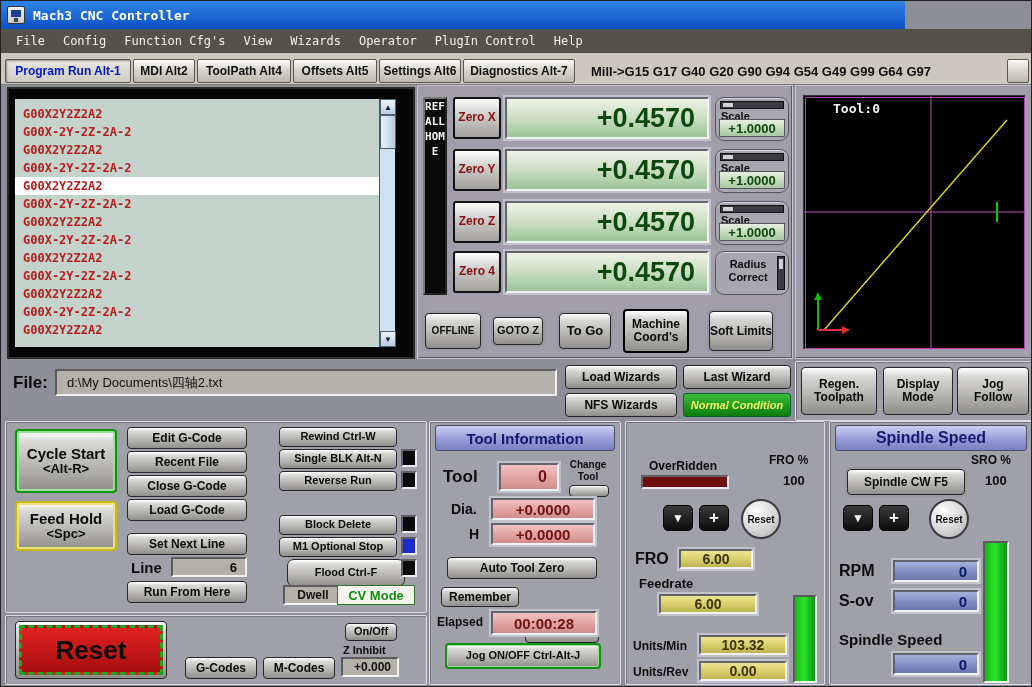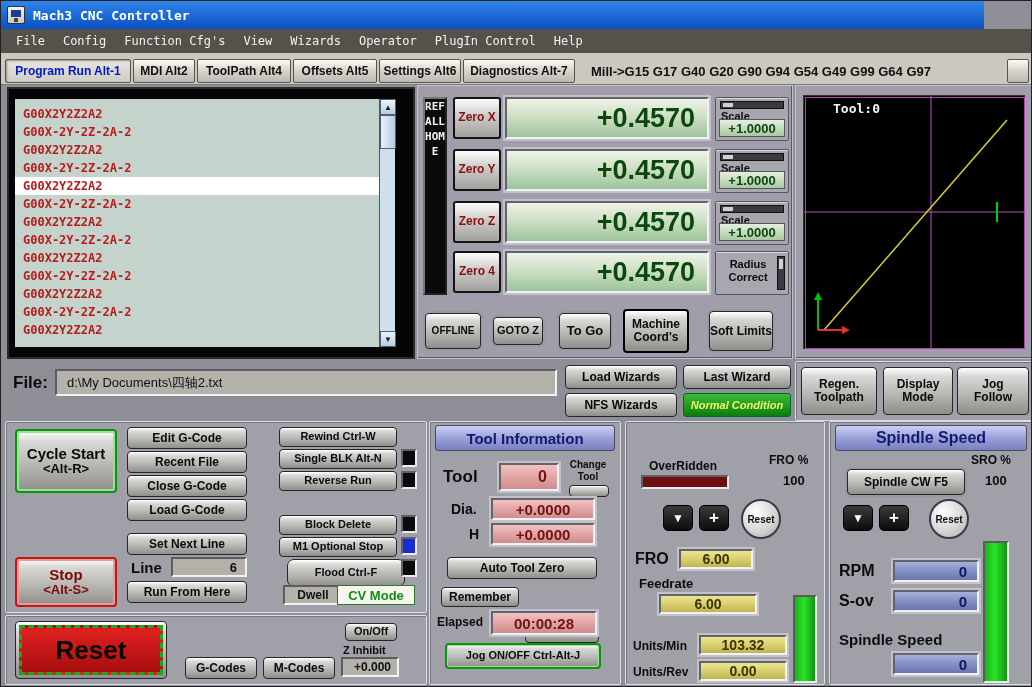--- a/index.html
+++ b/index.html
@@ -1,20 +1,20 @@
 <!DOCTYPE html>
 <html><head>
 <meta charset="utf-8">
 <style>
   *{box-sizing:border-box;margin:0;padding:0}
   body{background:#555;font-family:"Liberation Sans",sans-serif;-webkit-font-smoothing:antialiased}
   .screen{position:relative;width:1032px;height:687px;background:#8e8e96;overflow:hidden;border:1px solid #222}
   .abs{position:absolute}
   
-  .titlebar{left:0;top:0;width:983px;height:28px;background:linear-gradient(180deg,#2f84e8,#0b50c4);display:flex;align-items:center;padding-left:6px}
+  .titlebar{left:0;top:0;width:904px;height:28px;background:linear-gradient(180deg,#2f84e8,#0b50c4);display:flex;align-items:center;padding-left:6px}
   .title-text{color:#fff;font-family:"DejaVu Sans Mono",monospace;font-weight:bold;font-size:13px;margin-left:8px}
   .app-icon{width:18px;height:18px;background:linear-gradient(180deg,#f4f4f4,#c9c9c9);border:1px solid #333;border-radius:2px;position:relative}
   .app-icon:before{content:"";position:absolute;left:3px;top:3px;width:10px;height:7px;background:#1a3f8f}
   .app-icon:after{content:"";position:absolute;left:6px;top:11px;width:4px;height:4px;background:#444}
   .menubar{left:0;top:28px;width:1032px;height:24px;background:#55524c;display:flex;align-items:center;padding-left:6px}
   .menu-item{color:#f2f2ee;font-family:"DejaVu Sans Mono",monospace;font-size:12px;padding:3px 9px;cursor:default}
   .tabbar{left:0;top:52px;width:1032px;height:32px;background:#ccc8c0;border-bottom:1px solid #7a7a7a}
   .tabbtn{height:24px;top:58px;background:linear-gradient(180deg,#fbfbf9,#d9d6ce 45%,#bdb9b0);border:1px solid #58554e;border-radius:2px;box-shadow:inset 0 1px 0 #fff;font-weight:bold;font-size:12px;color:#111;display:flex;align-items:center;justify-content:center}
   .tabbtn.active{color:#0018c8;background:linear-gradient(180deg,#e8e6e0,#cfccc4);box-shadow:inset 1px 1px 2px rgba(0,0,0,.35)}
   .modes{top:58px;height:24px;display:flex;align-items:center;font-weight:bold;font-size:13px;color:#101010}
@@ -34,21 +34,21 @@
   .gcode-frame{left:6px;top:86px;width:408px;height:272px;background:#050505;border:2px solid #2a2a2a}
   .gcode-area{left:14px;top:98px;width:364px;height:248px;background:#c4d4cc;overflow:hidden;font-family:"DejaVu Sans Mono",monospace;font-size:12px;font-weight:bold;color:#b91c1c;padding:6px 0 0 8px}
   .gline{height:18px;line-height:18px;white-space:pre}
   .gline.hl{background:#ffffff;margin-left:-8px;padding-left:8px;margin-right:-2px}
   .sbar{left:378px;top:98px;width:16px;height:248px;background:#cfe0ee;border-left:1px solid #555}
   .sbtn{width:16px;height:16px;background:linear-gradient(180deg,#eef4fa,#b8cce0);border:1px solid #49617a;font-size:8px;display:flex;align-items:center;justify-content:center;color:#102030}
   .sthumb{left:0;top:16px;width:16px;height:34px;background:linear-gradient(90deg,#e8f2fa,#b4cce2);border:1px solid #49617a}
   
   .refcol{background:#0a0a0a;border:2px outset #777;color:#f4f4f4;font-family:"DejaVu Sans Mono",monospace;font-size:11px;font-weight:bold;text-align:center;word-break:break-all;line-height:15px;}
   .zerobtn{background:linear-gradient(180deg,#fdfdfd,#cfcfcd 40%,#a3a19d);border:2px solid #141414;border-radius:3px;color:#8a1010;font-weight:bold;font-size:12px;display:flex;align-items:center;justify-content:center;text-align:center;line-height:1.1}
-  .scalebox{background:#a8a6ae;border:1px solid #56565e;box-shadow:inset 0 1px 0 #d8d8e0;border-radius:2px}
+  .scalebox{background:#a8a6ae;border:1px solid #56565e;box-shadow:inset 0 1px 0 #d8d8e0;border-radius:9px}
   .slider-h{position:absolute;left:4px;top:3px;right:4px;height:8px;background:#3a3a40;border:1px solid #111}
   .slider-h:before{content:"";position:absolute;left:2px;top:1px;width:10px;height:4px;background:#cfcfd6}
   .scale-lbl{position:absolute;left:5px;top:12px;font-size:11px;font-weight:bold;color:#0c0c0c}
   .scale-val{position:absolute;left:3px;bottom:3px;right:3px;height:18px;background:linear-gradient(180deg,#e6eede,#a8c8a2);border:1px solid #55555d;color:#0a480e;font-weight:bold;font-size:13px;display:flex;align-items:center;justify-content:center}
   .slider-v{position:absolute;right:3px;top:4px;bottom:4px;width:8px;background:#3a3a40;border:1px solid #111}
   .slider-v:before{content:"";position:absolute;left:1px;top:2px;width:4px;height:10px;background:#cfcfd6}
   
   .tp-black{background:#000;border:1px solid #333}
   .tp-label{color:#f4f4f4;font-weight:bold;font-size:13px;font-family:"DejaVu Sans Mono",monospace}
   
@@ -177,23 +177,23 @@
   <div class="abs btn" style="left:800px;top:366px;width:76px;height:48px;font-size:12px;padding:0 4px;">Regen. Toolpath</div>
   <div class="abs btn" style="left:882px;top:366px;width:70px;height:48px;font-size:12px;padding:0 4px;">Display Mode</div>
   <div class="abs btn" style="left:956px;top:366px;width:72px;height:48px;font-size:12px;padding:0 8px;">Jog Follow</div>
 
   <div class="abs grp" style="left:4px;top:420px;width:422px;height:192px;"></div>
 
   <div class="abs btn" style="left:14px;top:428px;width:102px;height:64px;font-size:15px;border:2px solid #0f930f;box-shadow:inset 0 0 0 2px #9adf9a,inset 0 1px 0 #fff;flex-direction:column;">
     <span>Cycle Start</span>
     <span style="font-size:13px;">&lt;Alt-R&gt;</span>
   </div>
-  <div class="abs btn" style="left:14px;top:556px;width:102px;height:50px;font-size:15px;border:2px solid #c41414;box-shadow:inset 0 0 0 2px #eb9a9a,inset 0 1px 0 #fff;flex-direction:column;color:#7a0a0a;">
-    <span>Stop</span>
-    <span style="font-size:13px;">&lt;Alt-S&gt;</span>
+  <div class="abs btn" style="left:14px;top:500px;width:102px;height:50px;font-size:15px;border:2px solid #c8b818;box-shadow:inset 0 0 0 2px #ece27a,inset 0 1px 0 #fff;flex-direction:column;">
+    <span>Feed Hold</span>
+    <span style="font-size:13px;">&lt;Spc&gt;</span>
   </div>
 
   <div class="abs btn" style="left:126px;top:426px;width:120px;height:22px;font-size:12px;">Edit G-Code</div>
   <div class="abs btn" style="left:126px;top:450px;width:120px;height:22px;font-size:12px;">Recent File</div>
   <div class="abs btn" style="left:126px;top:474px;width:120px;height:22px;font-size:12px;">Close G-Code</div>
   <div class="abs btn" style="left:126px;top:498px;width:120px;height:22px;font-size:12px;">Load G-Code</div>
   <div class="abs btn" style="left:126px;top:532px;width:120px;height:22px;font-size:12px;">Set Next Line</div>
   <div class="abs lbl" style="left:130px;top:558px;font-size:15px;">Line</div>
   <div class="abs sunken" style="left:170px;top:556px;width:76px;height:20px;display:flex;align-items:center;justify-content:flex-end;padding-right:8px;font-size:13px;font-weight:bold;">6</div>
   <div class="abs btn" style="left:126px;top:580px;width:120px;height:22px;font-size:12px;">Run From Here</div>

